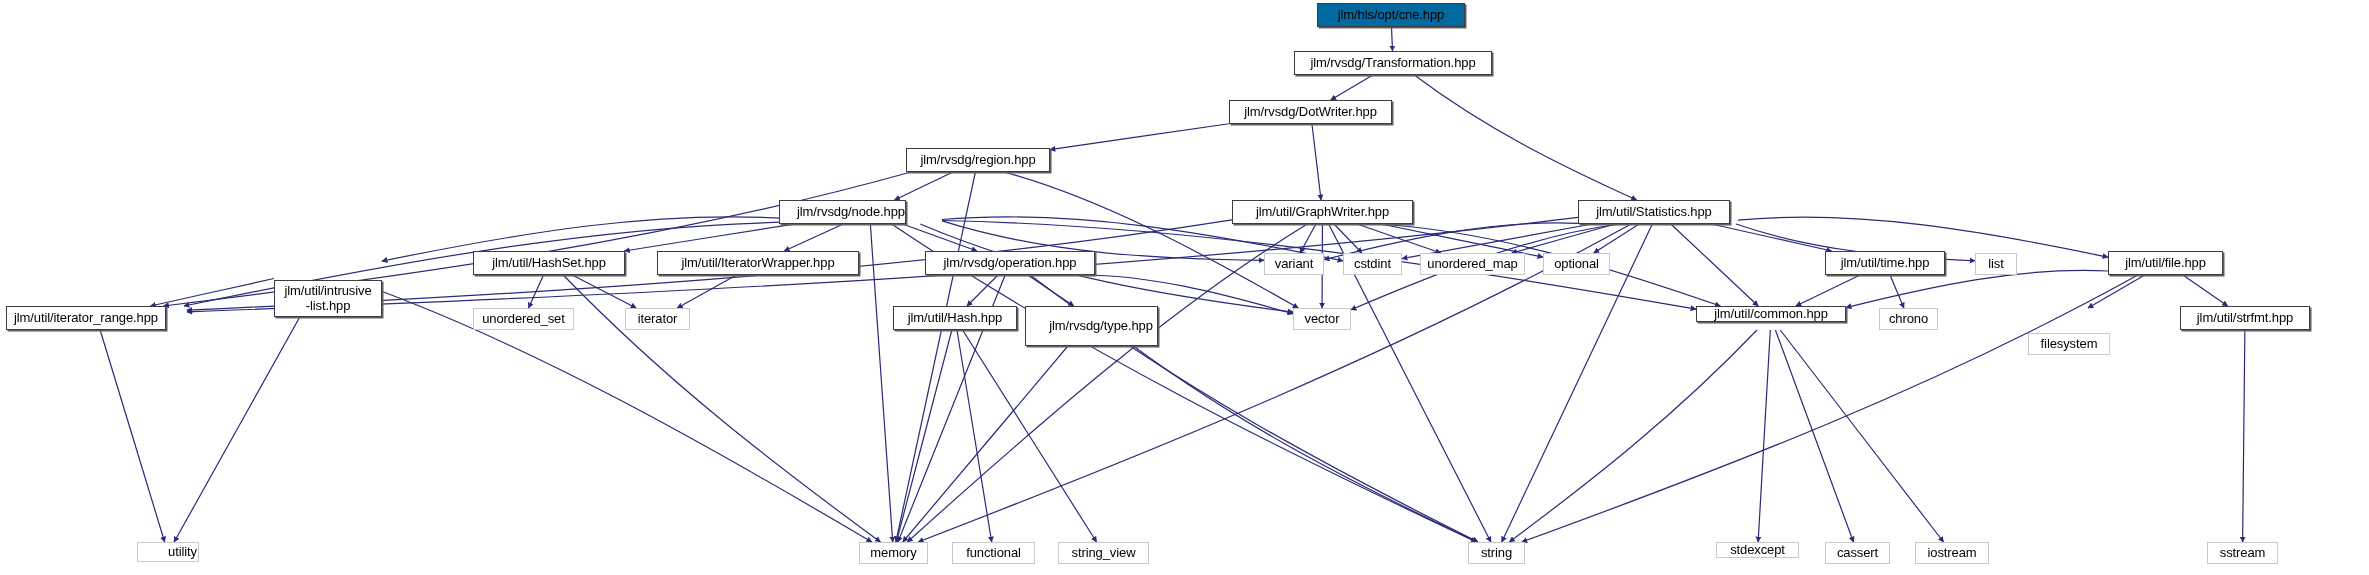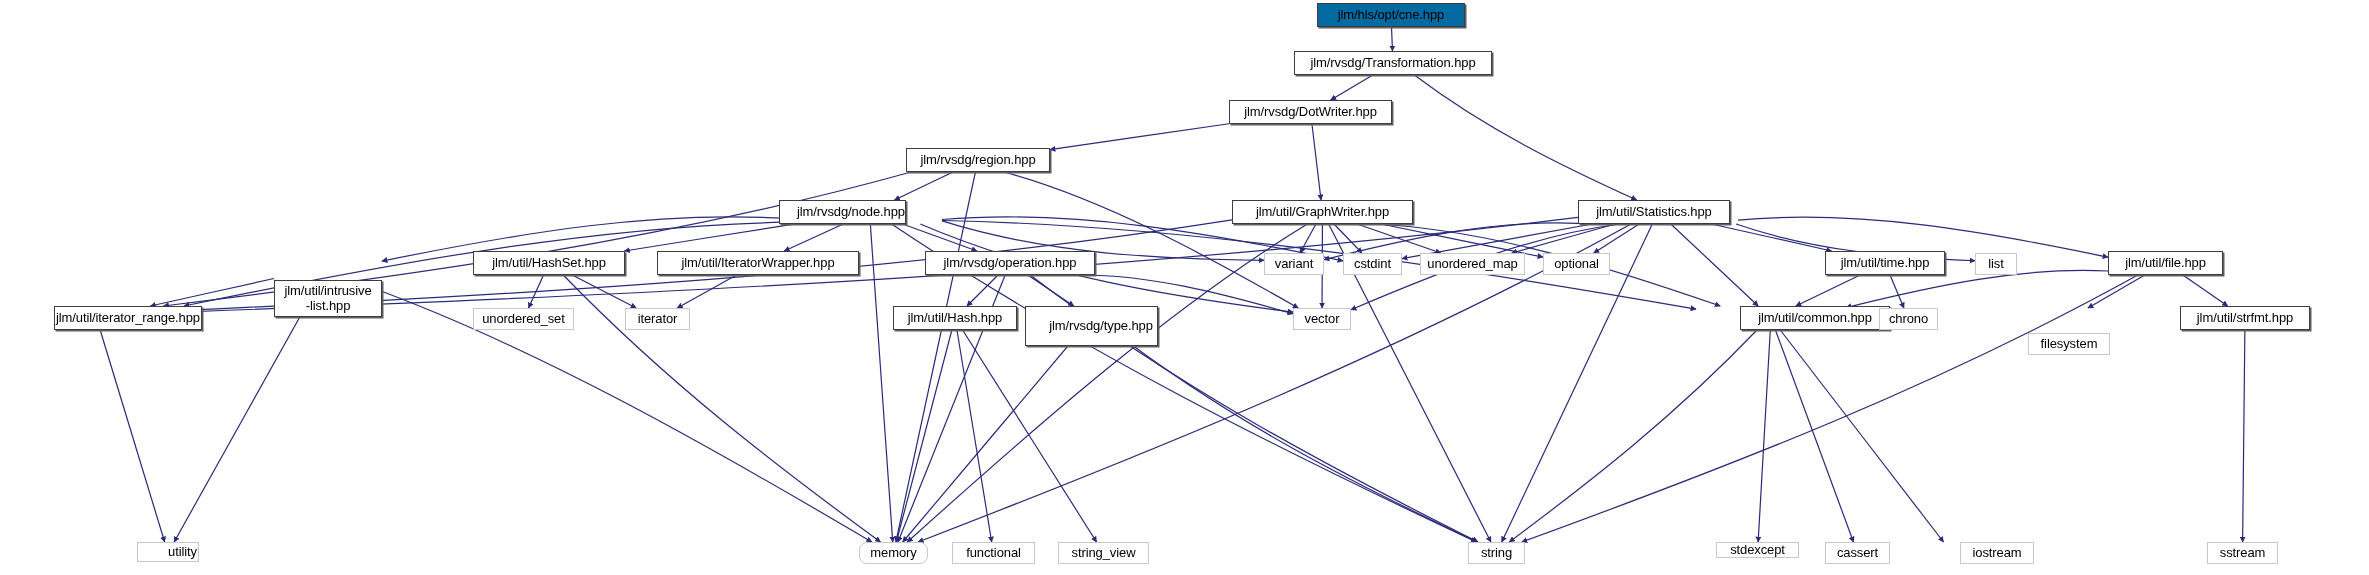--- a/index.html
+++ b/index.html
@@ -192,71 +192,71 @@
       </div>
       <div class="node-box node-local" style="left: 1825px; top: 251px; width: 120px; height: 24px;">
         <span>jlm/util/time.hpp</span>
       </div>
       <div class="node-box node-sys" style="left: 1975px; top: 253px; width: 42px; height: 22px;">
         <span>list</span>
       </div>
       <div class="node-box node-local" style="left: 2108px; top: 251px; width: 115px; height: 24px;">
         <span>jlm/util/file.hpp</span>
       </div>
-      <div class="node-box node-local" style="left: 6px; top: 306px; width: 148px; height: 24px; margin-left: 48px;">
+      <div class="node-box node-local" style="left: 6px; top: 306px; width: 160px; height: 24px;">
         <span>jlm/util/iterator_range.hpp</span>
       </div>
       <div class="node-box node-sys" style="left: 473px; top: 308px; width: 101px; height: 22px;">
         <span>unordered_set</span>
       </div>
       <div class="node-box node-sys" style="left: 625px; top: 308px; width: 65px; height: 22px;">
         <span>iterator</span>
       </div>
       <div class="node-box node-local" style="left: 893px; top: 306px; width: 124px; height: 24px;">
         <span>jlm/util/Hash.hpp</span>
       </div>
       <div class="node-box node-local" style="left: 1025px; top: 306px; width: 133px; height: 40px; padding-left: 19px;">
         <span>jlm/rvsdg/type.hpp</span>
       </div>
       <div class="node-box node-sys" style="left: 1293px; top: 308px; width: 58px; height: 22px;">
         <span>vector</span>
       </div>
-      <div class="node-box node-local" style="left: 1696px; top: 306px; width: 150px; height: 24px; margin-left: 44px;">
+      <div class="node-box node-local" style="left: 1696px; top: 306px; width: 150px; height: 16px;">
         <span>jlm/util/common.hpp</span>
       </div>
       <div class="node-box node-sys" style="left: 1879px; top: 308px; width: 59px; height: 22px;">
         <span>chrono</span>
       </div>
       <div class="node-box node-sys" style="left: 2028px; top: 308px; width: 82px; height: 22px; margin-top: 25px;">
         <span>filesystem</span>
       </div>
       <div class="node-box node-local" style="left: 2180px; top: 306px; width: 130px; height: 24px;">
         <span>jlm/util/strfmt.hpp</span>
       </div>
       <div class="node-box node-sys" style="left: 137px; top: 542px; width: 62px; height: 20px; padding-left: 29px;">
         <span>utility</span>
       </div>
-      <div class="node-box node-sys" style="left: 859px; top: 542px; width: 69px; height: 22px; border-radius: 8px;">
+      <div class="node-box node-sys" style="left: 859px; top: 542px; width: 69px; height: 22px;">
         <span>memory</span>
       </div>
       <div class="node-box node-sys" style="left: 952px; top: 542px; width: 83px; height: 22px;">
         <span>functional</span>
       </div>
       <div class="node-box node-sys" style="left: 1058px; top: 542px; width: 91px; height: 22px;">
         <span>string_view</span>
       </div>
       <div class="node-box node-sys" style="left: 1468px; top: 542px; width: 57px; height: 22px;">
         <span>string</span>
       </div>
       <div class="node-box node-sys" style="left: 1716px; top: 542px; width: 83px; height: 16px;">
         <span>stdexcept</span>
       </div>
       <div class="node-box node-sys" style="left: 1825px; top: 542px; width: 65px; height: 22px;">
         <span>cassert</span>
       </div>
-      <div class="node-box node-sys" style="left: 1915px; top: 542px; width: 74px; height: 22px; margin-left: 45px;">
+      <div class="node-box node-sys" style="left: 1915px; top: 542px; width: 74px; height: 22px;">
         <span>iostream</span>
       </div>
       <div class="node-box node-sys" style="left: 2207px; top: 542px; width: 71px; height: 22px;">
         <span>sstream</span>
       </div>
     </div>
 </div>
 
 </body></html>

